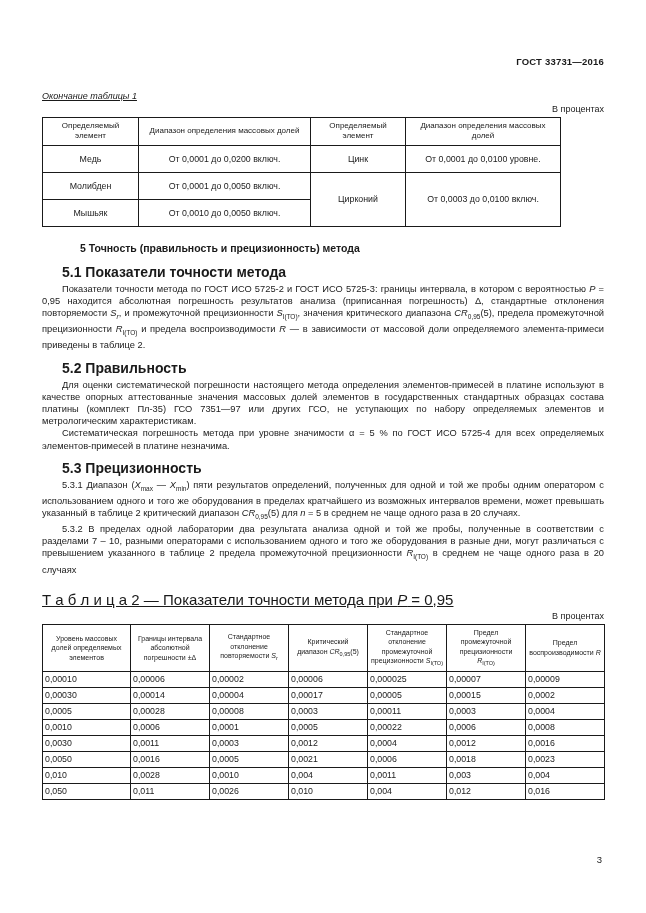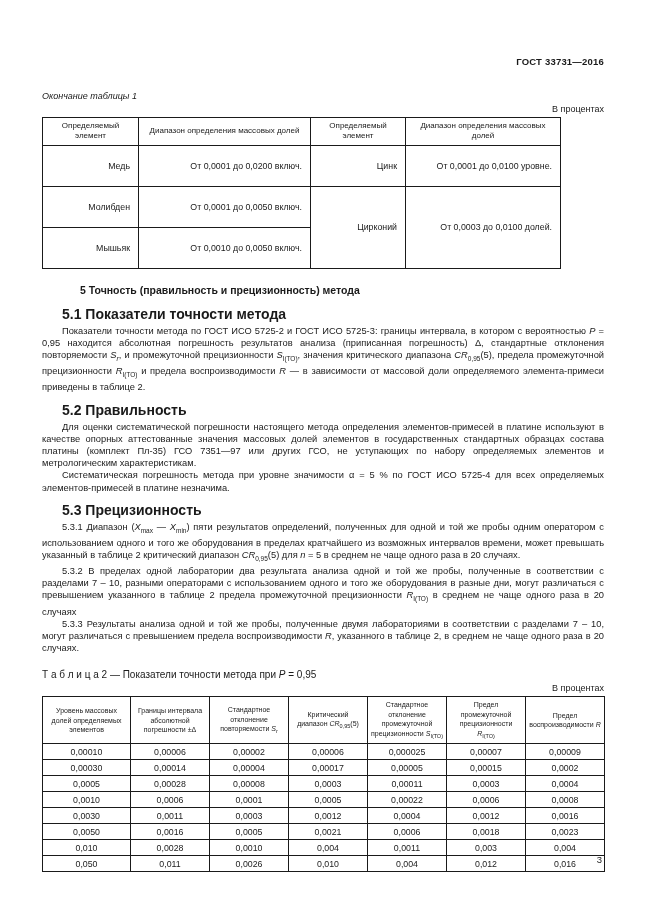--- a/index.html
+++ b/index.html
@@ -9,36 +9,36 @@
     background: #ffffff;
     position: relative;
     overflow: hidden;
     font-family: "Liberation Sans", sans-serif;
     color: #1a1a1a;
   }
   .content { padding: 56px 42px 0 42px; }
 
   .doc-number { text-align: right; font-weight: bold; font-size: 9.5px; letter-spacing: 0.2px; }
 
-  .t1-caption { font-style: italic; font-size: 9px; margin-top: 24px; }
+  .t1-caption { font-style: italic; font-size: 9px; margin-top: 24px; text-decoration: underline; }
   .units { font-size: 9px; text-align: right; margin-top: 3px; margin-bottom: 3px; }
 
   table { border-collapse: collapse; table-layout: fixed; }
   .t1 { width: 518px; font-size: 8.8px; }
   .t1 th { border: 1px solid #1a1a1a; font-weight: normal; font-size: 8px; line-height: 1.3;
            text-align: center; vertical-align: middle; padding: 3px 6px; }
-  .t1 td { border: 1px solid #1a1a1a; padding: 15px 8px; vertical-align: middle; text-align: right; }
+  .t1 td { border: 1px solid #1a1a1a; padding: 8px 8px; vertical-align: middle; text-align: center; }
 
   .sec-heading { font-weight: bold; font-size: 10.5px; margin: 15px 0 10px 30px; padding-left: 8px; }
   .sub-heading { font-weight: bold; font-size: 14px; margin: 8px 0 3px 20px; }
   p.body { font-size: 9.3px; line-height: 12.2px; text-align: justify; text-indent: 20px; margin: 0; }
   p.body sub { font-size: 6.5px; }
 
-  .t2-caption { font-size: 10px; margin-top: 15px; }
-  .t2 { width: 562px; font-size: 8.8px; text-align: center; }
+  .t2-caption { font-size: 15px; margin-top: 15px; text-decoration: underline; }
+  .t2 { width: 562px; font-size: 8.8px; }
   .t2 th { border: 1px solid #1a1a1a; font-weight: normal; font-size: 7px; line-height: 1.35;
            vertical-align: middle; padding: 3px 3px; }
   .t2 th sub, .t1 th sub { font-size: 5.5px; }
   .t2 td { border: 1px solid #1a1a1a; padding: 2.5px 2px; vertical-align: middle; }
 
   .page-number { position: absolute; right: 44px; bottom: 48px; font-size: 9.5px; }
 </style>
 </head>
 <body>
 
@@ -69,42 +69,41 @@
           <tr>
             <td>Медь</td>
             <td>От 0,0001 до 0,0200 включ.</td>
             <td>Цинк</td>
             <td>От 0,0001 до 0,0100 уровне.</td>
           </tr>
           <tr>
             <td>Молибден</td>
             <td>От 0,0001 до 0,0050 включ.</td>
             <td rowspan="2">Цирконий</td>
-            <td rowspan="2">От 0,0003 до 0,0100 долей.</td>
+            <td rowspan="2">От 0,0003 до 0,0100 включ.</td>
           </tr>
           <tr>
             <td>Мышьяк</td>
             <td>От 0,0010 до 0,0050 включ.</td>
           </tr>
         </tbody>
     </table>
 
     <div class="sec-heading">5 Точность (правильность и прецизионность) метода</div>
 
     <div class="sub-heading">5.1 Показатели точности метода</div>
     <p class="body">Показатели точности метода по ГОСТ ИСО 5725-2 и ГОСТ ИСО 5725-3: границы интервала, в котором с вероятностью <i>P</i> = 0,95 находится абсолютная погрешность результатов анализа (приписанная погрешность) Δ, стандартные отклонения повторяемости <i>S<sub>r</sub></i>, и промежуточной прецизионности <i>S</i><sub>I(ТО)</sub>, значения критического диапазона <i>CR</i><sub>0,95</sub>(5), предела промежуточной прецизионности <i>R</i><sub>I(ТО)</sub> и предела воспроизводимости <i>R</i> — в зависимости от массовой доли определяемого элемента-примеси приведены в таблице 2.</p>
 
     <div class="sub-heading">5.2 Правильность</div>
     <p class="body">Для оценки  систематической погрешности настоящего метода определения элементов-примесей в платине используют в качестве опорных аттестованные значения массовых долей элементов в государственных стандартных образцах состава платины (комплект Пл-35) ГСО 7351—97 или других ГСО, не уступающих по набору определяемых элементов и метрологическим характеристикам.</p>
     <p class="body">Систематическая погрешность метода при уровне значимости α = 5 % по ГОСТ ИСО 5725-4 для всех определяемых элементов-примесей в платине незначима.</p>
 
     <div class="sub-heading">5.3 Прецизионность</div>
     <p class="body">5.3.1 Диапазон (<i>X</i><sub>max</sub> — <i>X</i><sub>min</sub>) пяти результатов определений, полученных для одной и той же пробы одним оператором с использованием одного и того же оборудования в пределах кратчайшего из возможных интервалов времени, может превышать указанный в таблице 2 критический диапазон <i>CR</i><sub>0,95</sub>(5) для <i>n</i> = 5 в среднем не чаще одного раза в 20 случаях.</p>
     <p class="body">5.3.2 В пределах одной лаборатории два результата анализа одной и той же пробы, полученные в соответствии с разделами 7 – 10, разными операторами с использованием одного и того же оборудования в разные дни, могут различаться с превышением указанного в таблице 2 предела промежуточной прецизионности <i>R</i><sub>I(ТО)</sub> в среднем не чаще одного раза в 20 случаях</p>
-    <p class="body">5.3.3 Результаты анализа одной и той же пробы, полученные двумя лабораториями в соответствии с разделами 7 – 10, могут различаться с превышением предела воспроизводимости <i>R</i>, указанного в таблице 2, в среднем не чаще одного раза в 20 случаях.</p>
 
     <div class="t2-caption">Т а б л и ц а  2 — Показатели точности метода при <i>P</i> = 0,95</div>
     <div class="units">В  процентах</div>
 
     <table class="t2">
       <colgroup>
         <col style="width:88px">
           <col style="width:79px">
           <col style="width:79px">
           <col style="width:79px">

